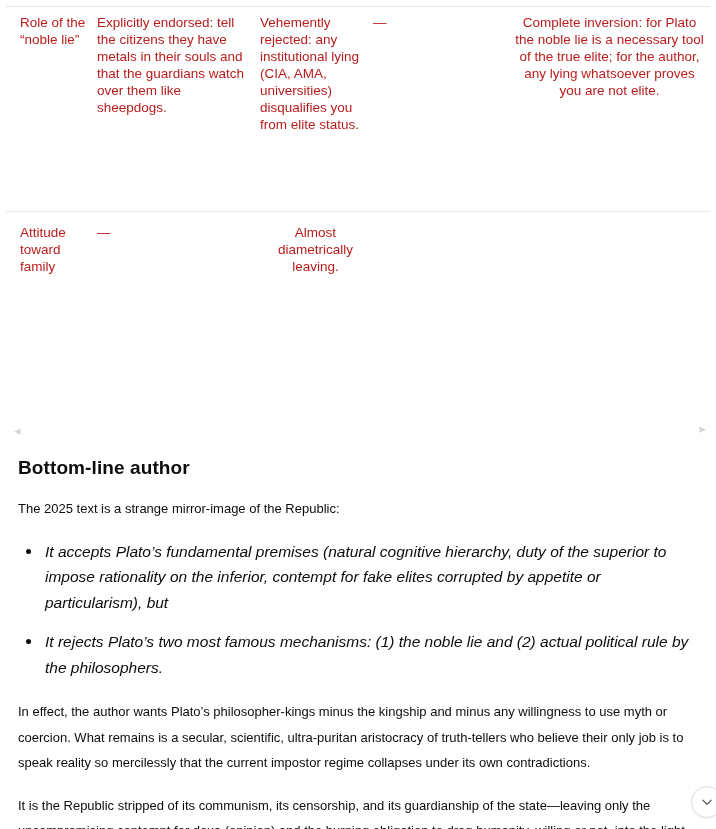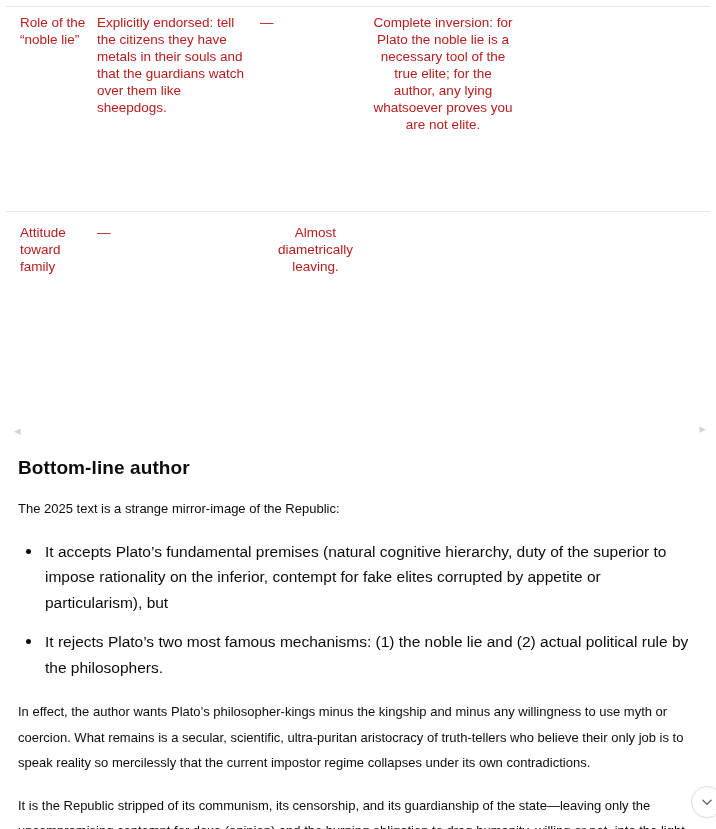--- a/index.html
+++ b/index.html
@@ -67,21 +67,21 @@
     font-size: 15.5px;
     line-height: 25.5px;
   }
   .bullet {
     flex: 0 0 auto;
     width: 5px; height: 5px;
     border-radius: 50%;
     background: #0d0d0d;
     margin: 10px 14px 0 8px;
   }
-  .bullet-text { flex: 1; }
+  .bullet-text { flex: 1; font-style: italic; }
 
   
   .scroll-down {
     position: absolute;
     left: 691px;
     top: 786px;
     width: 32px;
     height: 32px;
     border-radius: 50%;
     background: #ffffff;
@@ -95,20 +95,21 @@
   }
   .scroll-down svg { display: block; }
 </style>
 </head>
 <body>
 
 <div class="table-wrap">
   <div class="trow first">
     <div class="tcell">Role of the “noble lie”</div>
     <div class="tcell">Explicitly endorsed: tell the citizens they have metals in their souls and that the guardians watch over them like sheepdogs.</div>
+    <div class="tcell">Vehemently rejected: any institutional lying (CIA, AMA, universities) disqualifies you from elite status.</div>
     <div class="tcell">—</div>
     <div class="tcell">Complete inversion: for Plato the noble lie is a necessary tool of the true elite; for the author, any lying whatsoever proves you are not elite.</div>
   </div>
   <div class="trow second">
     <div class="tcell">Attitude toward family</div>
     <div class="tcell">—</div>
     <div class="tcell">Almost diametrically leaving.</div>
   </div>
   <span class="tbl-arrow left">◂</span>
   <span class="tbl-arrow right">▸</span>

